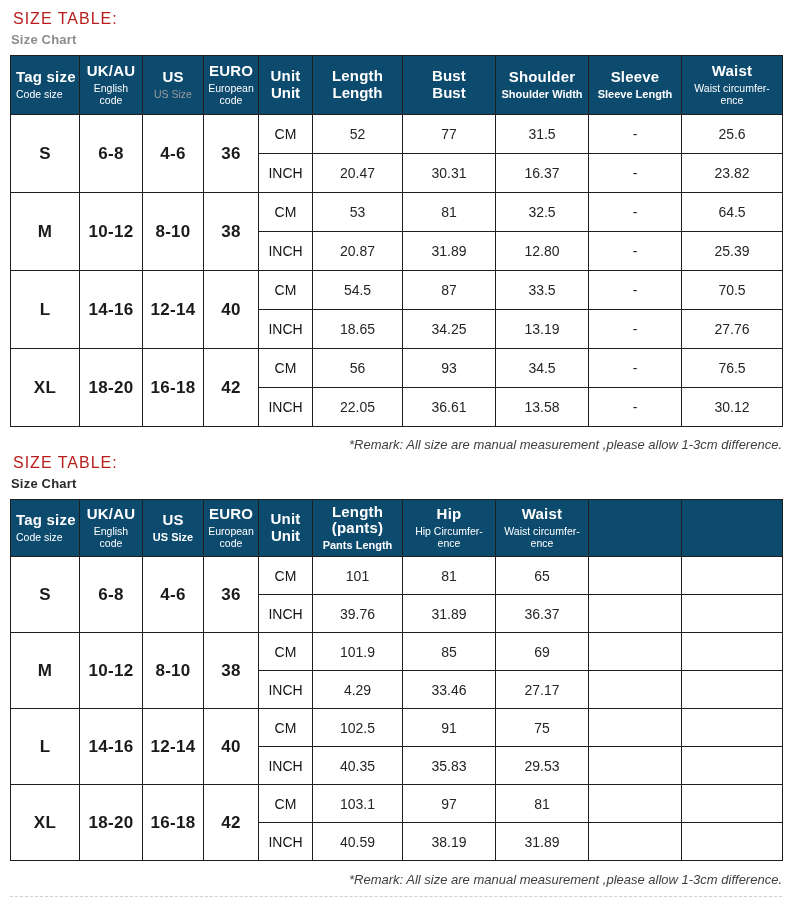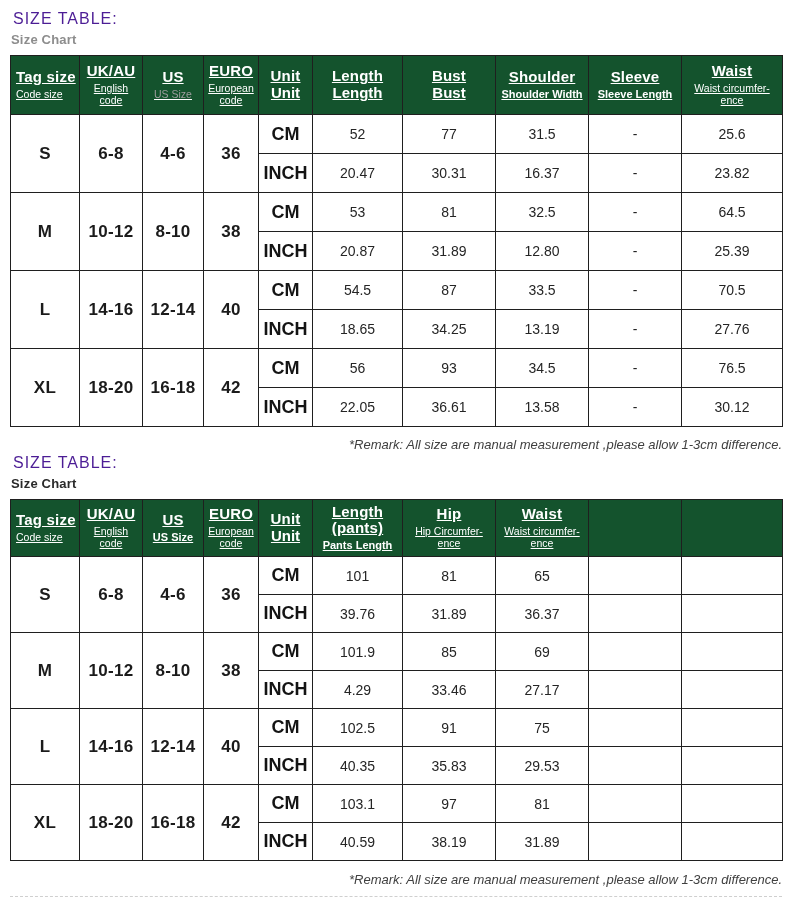--- a/index.html
+++ b/index.html
@@ -10,21 +10,21 @@
   }
   body {
     width: 790px;
     height: 910px;
     box-sizing: border-box;
     padding: 8px 8px 0 10px;
     overflow: hidden;
   }
   .title {
     font-size: 16px;
-    color: #4c1d95;
+    color: #b91c1c;
     letter-spacing: 1px;
     margin: 2px 0 0 3px;
     font-weight: normal;
   }
   .subtitle {
     font-size: 13px;
     font-weight: bold;
     margin: 4px 0 0 1px;
     letter-spacing: 0.2px;
   }
@@ -38,24 +38,23 @@
     margin-top: 8px;
   }
   .size-table th, .size-table td {
     border: 1px solid #1f1f1f;
     text-align: center;
     vertical-align: middle;
     padding: 0;
     overflow: hidden;
   }
   .size-table thead th {
-    background: #14532d;
+    background: #0c4a6e;
     color: #ffffff;
     height: 58px;
-    text-decoration: underline;
   }
   .t1 thead th { height: 56px; }
   th.first { text-align: left; padding-left: 5px; }
 
   .h-main {
     font-size: 15px;
     font-weight: bold;
     line-height: 1.12;
     letter-spacing: 0.2px;
     white-space: pre-line;
@@ -72,21 +71,21 @@
   .h-sub.muted { color: #9d9d9d; }
 
   .t0 tbody td { height: 38px; }
   .t1 tbody td { height: 37px; }
   td.tag-size-cell, td.code-cell {
     font-size: 17px;
     font-weight: bold;
     color: #1b1b1b;
     letter-spacing: 0.3px;
   }
-  td.unit-cell { font-size: 18px; font-weight: bold; color: #141414; }
+  td.unit-cell { font-size: 14px; font-weight: normal; color: #141414; }
   td.value-cell { font-size: 14px; color: #252525; }
 
   .remark {
     width: 772px;
     text-align: right;
     font-size: 13px;
     color: #404040;
     margin-top: 10px;
     font-style: italic;
   }

